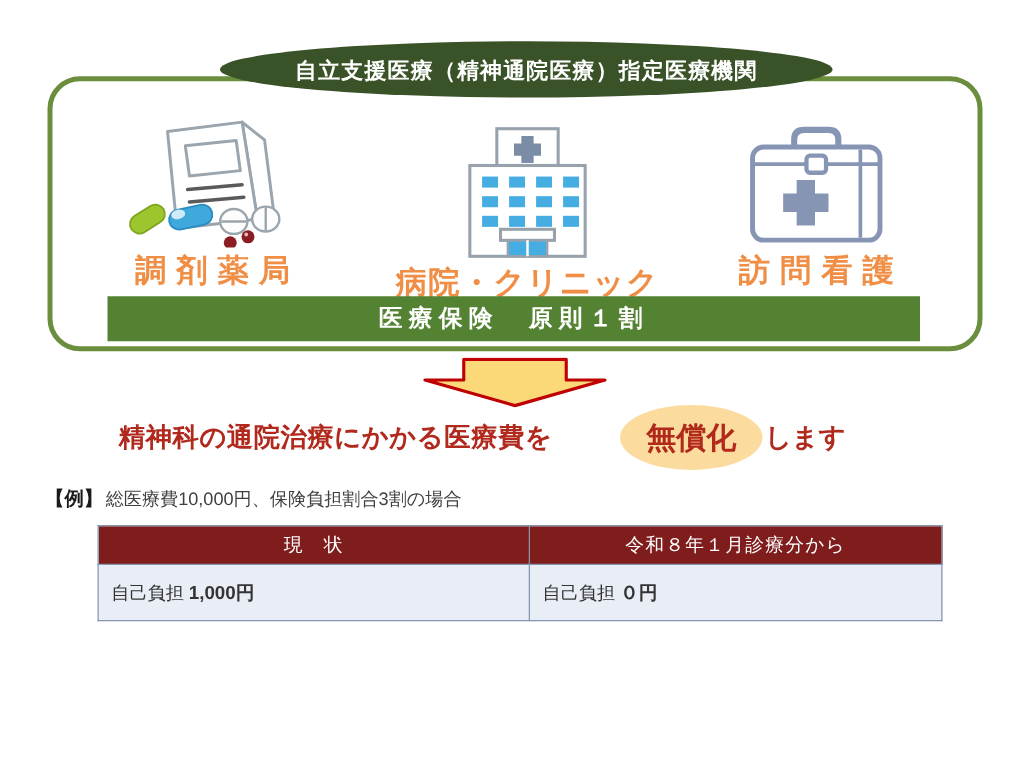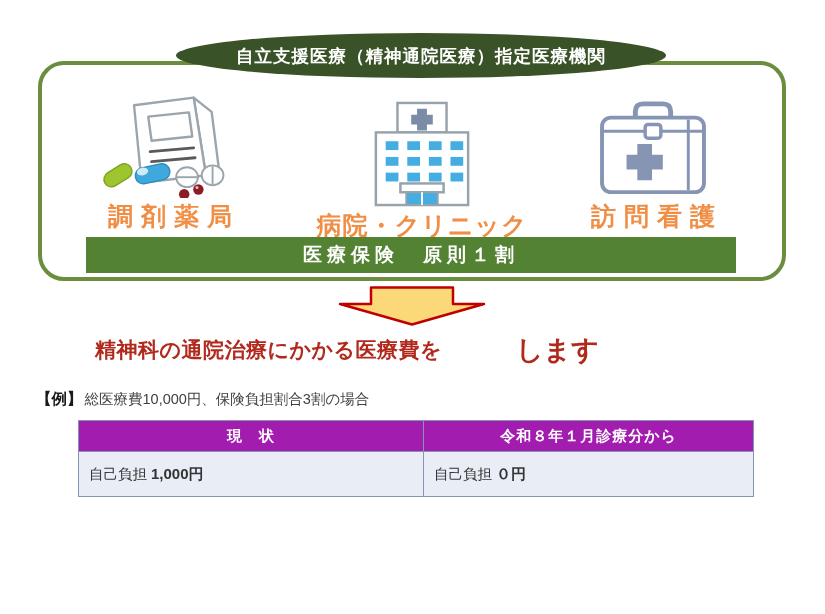--- a/index.html
+++ b/index.html
@@ -49,36 +49,36 @@
     position:absolute; left:95px; top:323px; height:54px; z-index:2;
     display:flex; align-items:center; color:#B1291C; font-weight:bold;text-align:right;
   }
   .statement-prefix { font-size:21px; letter-spacing:0.5px; }
   .statement-spacer { width:54px; }
   .highlight-oval {
     width:114px; height:52px; background:#FCDC9E; border-radius:50%;
     display:flex; align-items:center; justify-content:center; flex:none;
   }
   .highlight-text { font-size:24px; }
-  .statement-suffix { font-size:27px; margin-left:20px; }
+  .statement-suffix { font-size:21px; margin-left:2px; }
 
   
   .example { position:absolute; left:36px; top:389px; z-index:2; display:flex; align-items:baseline; }
   .example-label { font-size:15.5px; font-weight:bold; color:#1a1a1a; }
   .example-text  { font-size:14.5px; color:#3f3f3f; margin-left:2px; }
 
   
   .ex-table {
     position:absolute; left:78px; top:420px; width:675px; z-index:2;
     border-collapse:collapse; table-layout:fixed;
   }
   .ex-table th, .ex-table td { border:1px solid #8496B0; }
   .ex-table col.c1 { width:345px; } .ex-table col.c2 { width:330px; }
   .ex-table th {
-    background:#a21caf; color:#fff; font-size:15px; font-weight:bold;
+    background:#7f1d1d; color:#fff; font-size:15px; font-weight:normal;
     height:31px; text-align:center; letter-spacing:1px;
   }
   .ex-table td { font-size:14.5px; color:#333; padding:6px 10px; vertical-align:middle; }
   .row-breakdown td { height:55px; background:#D9E1F2; line-height:1.5; }
   .row-copay td { height:45px; background:#E9EDF5; }
   .bold-underline { font-weight:bold; text-decoration:underline; }
   .row-copay b.v { margin-left:4px; font-size:15px; }
 </style>
 </head>
 <body>
@@ -168,20 +168,23 @@
 
   <div class="arrow-wrap">
     <svg width="148" height="40" viewBox="0 0 148 40">
       <path d="M33,1.5 H115 V18 H146 L74,38.5 L2,18 H33 Z" fill="#FBD878" stroke="#C00000" stroke-width="2.5" stroke-linejoin="round"></path>
     </svg>
   </div>
 
   <div class="statement">
     <span class="statement-prefix">精神科の通院治療にかかる医療費を</span>
     <span class="statement-spacer"></span>
+    <span class="highlight-oval">
+      <span class="highlight-text">無償化</span>
+    </span>
     <span class="statement-suffix">します</span>
   </div>
 
   <div class="example">
     <span class="example-label">【例】</span>
     <span class="example-text">総医療費10,000円、保険負担割合3割の場合</span>
   </div>
 
   <table class="ex-table">
     <colgroup>

